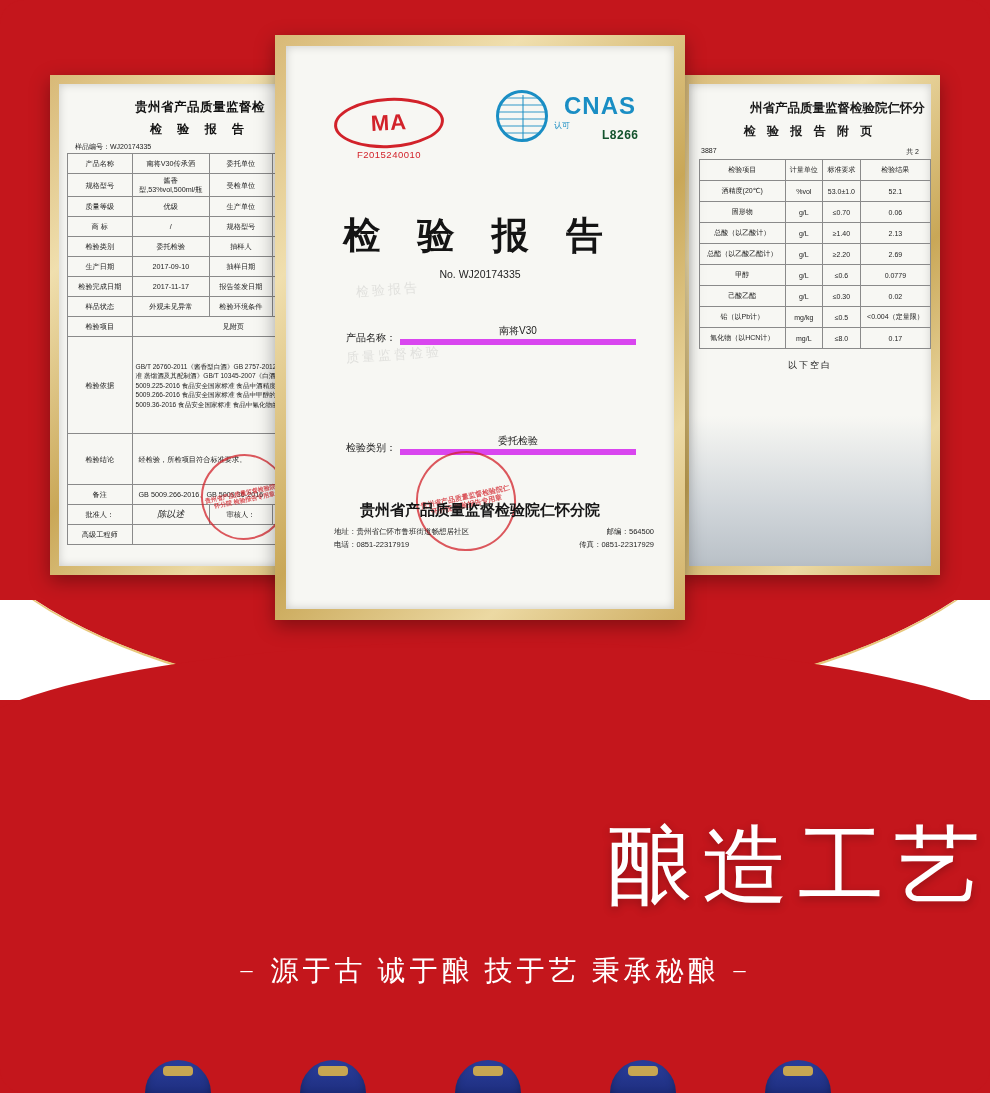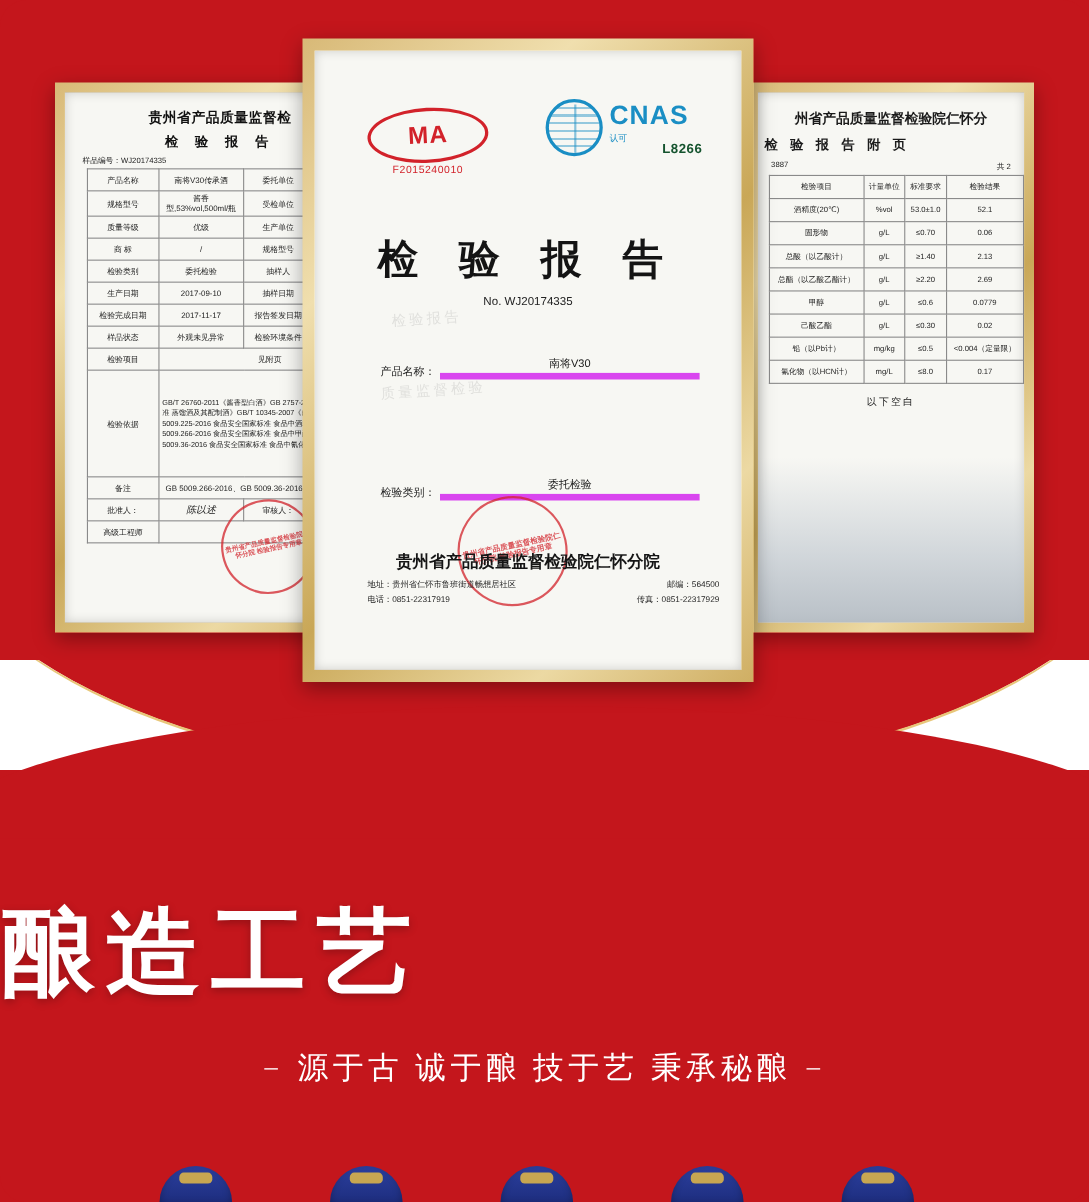--- a/index.html
+++ b/index.html
@@ -62,42 +62,42 @@
   .frame-center{left:275px;top:35px;width:410px;height:585px;padding:11px;z-index:5;}
 
   
   .doc{position:absolute;inset:0;color:#1a1a1a;}
 
   
   .left-doc{padding:10px 8px;font-size:8px;line-height:1.25;}
   .left-doc .t1{font-size:12.5px;font-weight:bold;text-align:center;letter-spacing:.5px;margin-top:6px;color:#111;}
   .left-doc .t2{font-size:12px;font-weight:bold;text-align:center;letter-spacing:6px;margin-top:6px;color:#111;}
   .left-doc .sampno{font-size:7px;margin:6px 0 2px 8px;}
-  table.lt{border-collapse:collapse;width:268px;margin-left:12px;font-size:7.2px;}
+  table.lt{border-collapse:collapse;width:268px;margin-left:0;font-size:7.2px;}
   table.lt td{border:1px solid #8a8a8a;padding:2px 3px;height:15px;color:#1d1d1d;}
   table.lt td.lbl{width:62px;text-align:center;background:transparent;}
   table.lt td.val{width:72px;text-align:center;}
   table.lt td.lbl2{width:60px;text-align:center;}
   table.lt td.val2{width:60px;}
   .basis{font-size:6.6px;line-height:1.45;text-align:left;}
   .hand{font-family:"Liberation Serif",serif;font-style:italic;color:#1b1b7a;font-size:9px;}
 
   
   .stamp{
     position:absolute;border:2.5px solid #d2222a;border-radius:50%;
     color:#d2222a;opacity:.75;
     display:flex;align-items:center;justify-content:center;
     text-align:center;font-size:7px;line-height:1.15;font-weight:bold;
     transform:rotate(-12deg);
   }
 
   
   .right-doc{padding:10px 6px;font-size:8px;}
-  .right-doc .t1{font-size:12.5px;font-weight:bold;text-align:center;margin-top:6px;white-space:nowrap;}
-  .right-doc .t2{font-size:12px;font-weight:bold;text-align:left;letter-spacing:4px;margin-top:6px;}
+  .right-doc .t1{font-size:12.5px;font-weight:bold;text-align:right;margin-top:6px;white-space:nowrap;}
+  .right-doc .t2{font-size:12px;font-weight:bold;text-align:center;letter-spacing:4px;margin-top:6px;}
   .right-doc .meta{display:flex;justify-content:space-between;font-size:7px;margin:7px 6px 2px 6px;}
   table.rt{border-collapse:collapse;width:232px;margin-left:4px;font-size:7px;}
   table.rt td,table.rt th{border:1px solid #8a8a8a;padding:2px 2px;height:16px;font-weight:normal;text-align:center;color:#1d1d1d;}
   .blankline{text-align:center;font-size:9px;margin-top:10px;letter-spacing:2px;}
   .right-shadow{
     position:absolute;left:0;right:0;bottom:0;height:150px;
     background:linear-gradient(180deg,rgba(220,224,228,0) 0%,rgba(196,203,210,.75) 60%,rgba(178,186,194,.9) 100%);
   }
 
   
@@ -115,21 +115,21 @@
   .cnas .globe{
     position:absolute;left:0;top:4px;width:52px;height:52px;border-radius:50%;
     border:3px solid #1a8ec4;
     background:
       repeating-linear-gradient(0deg,rgba(26,142,196,.0) 0 5px,rgba(26,142,196,.45) 5px 7px);
     box-sizing:border-box;
   }
   .cnas .globe:after{
     content:"";position:absolute;left:50%;top:2px;width:2px;height:44px;background:rgba(26,142,196,.5);
   }
-  .cnas .word{position:absolute;left:58px;top:6px;color:#1a8ec4;font-size:24px;font-weight:bold;letter-spacing:1px;}
+  .cnas .word{position:absolute;left:68px;top:6px;color:#1a8ec4;font-size:24px;font-weight:bold;letter-spacing:1px;}
   .cnas .sub{position:absolute;left:58px;top:34px;color:#1a8ec4;font-size:8px;}
   .cnas .code{position:absolute;left:58px;top:42px;color:#14532d;font-size:12px;font-weight:bold;letter-spacing:.5px;padding-left:48px;}
 
   .big-title{
     position:absolute;left:0;right:0;top:165px;text-align:center;
     font-size:37px;font-weight:bold;letter-spacing:14px;color:#141414;
     font-family:"Liberation Serif","DejaVu Serif",serif;
   }
   .rep-no{
     position:absolute;left:0;right:0;top:222px;text-align:center;font-size:10.5px;color:#222;
@@ -156,22 +156,22 @@
   .center-stamp{
     left:130px;top:405px;width:96px;height:96px;
   }
   .ghost{
     position:absolute;color:rgba(120,120,120,.18);font-size:13px;letter-spacing:3px;
     transform:rotate(-4deg);
   }
 
   
   .headline{
-    position:absolute;left:0;right:0;top:808px;text-align:left;
-    color:#ffffff;font-size:86px;font-weight:bold;letter-spacing:10px;
+    position:absolute;left:0;right:0;top:808px;text-align:right;
+    color:#ffffff;font-size:86px;font-weight:normal;letter-spacing:10px;
     font-family:"Liberation Serif","DejaVu Serif",serif;
     text-shadow:0 3px 8px rgba(0,0,0,.25);
   }
   .subline{
     position:absolute;left:0;right:0;top:952px;text-align:center;
     color:#ffffff;font-size:28px;letter-spacing:4px;
     font-family:"Liberation Serif","DejaVu Serif",serif;
   }
   .subline .dash{padding:0 14px;font-size:24px;vertical-align:3px;}
 
@@ -253,20 +253,24 @@
             <td class="lbl2">检验环境条件</td>
             <td class="val2"></td>
           </tr>
           <tr>
             <td class="lbl">检验项目</td>
             <td class="val" colspan="3">见附页</td>
           </tr>
           <tr>
             <td class="lbl" style="height:92px">检验依据</td>
             <td colspan="3" class="basis">GB/T 26760-2011《酱香型白酒》GB 2757-2012《食品安全国家标准 蒸馏酒及其配制酒》GB/T 10345-2007《白酒分析方法》、GB 5009.225-2016 食品安全国家标准 食品中酒精度的测定、GB 5009.266-2016 食品安全国家标准 食品中甲醇的测定、GB 5009.36-2016 食品安全国家标准 食品中氰化物的测定。</td>
+          </tr>
+          <tr>
+            <td class="lbl" style="height:46px">检验结论</td>
+            <td colspan="3" style="text-align:left;padding-left:6px;">经检验，所检项目符合标准要求。</td>
           </tr>
           <tr>
             <td class="lbl">备注</td>
             <td colspan="3" style="text-align:left;padding-left:6px;">GB 5009.266-2016、GB 5009.36-2016</td>
           </tr>
           <tr>
             <td class="lbl">批准人：</td>
             <td class="val hand">陈以述</td>
             <td class="lbl2">审核人：</td>
             <td class="val2 hand">赵勇彬</td>

